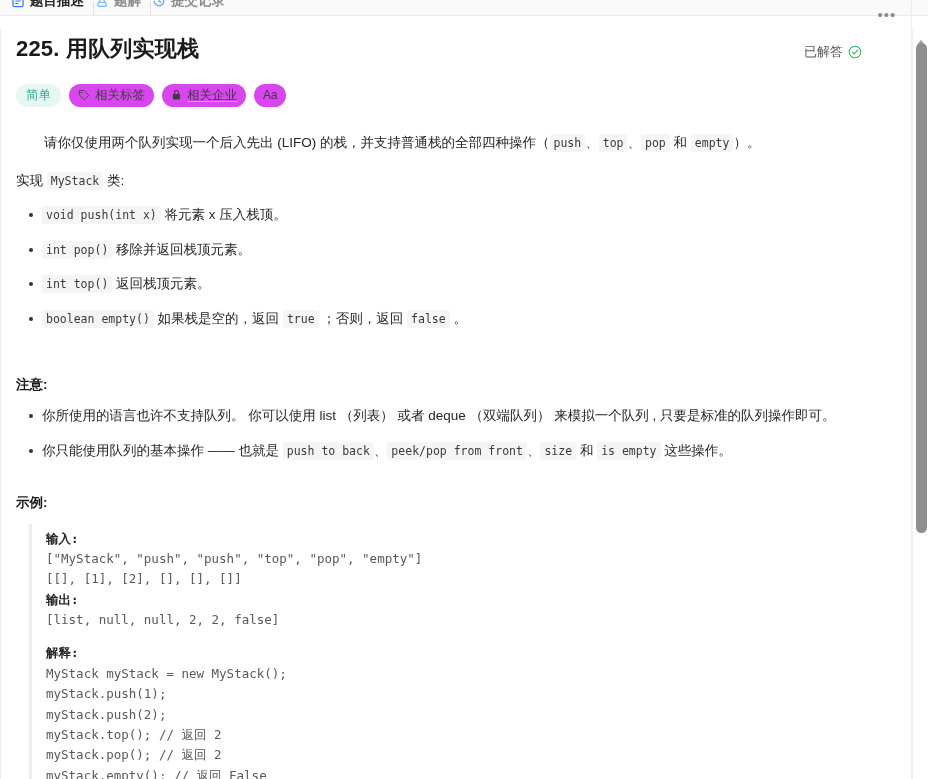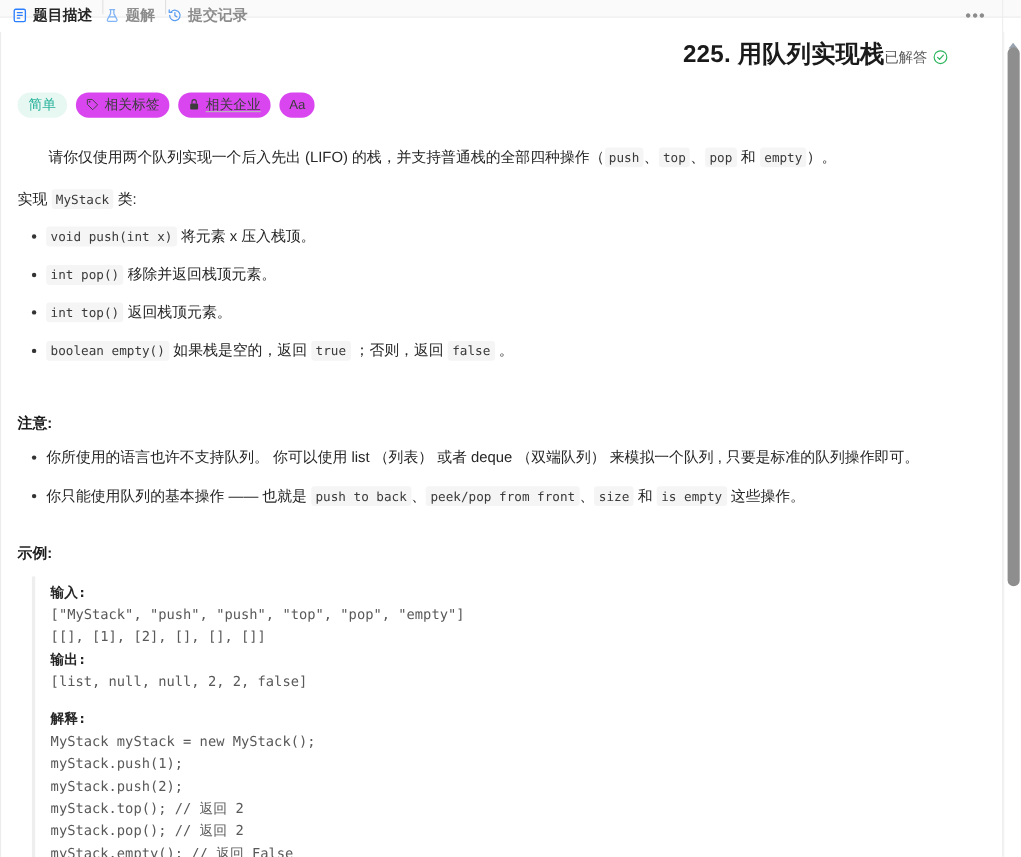--- a/index.html
+++ b/index.html
@@ -18,21 +18,21 @@
     overflow: hidden;
   }
 
   
   .tabbar {
     position: relative;
     height: 16px;
     background: #fafafa;
     border-bottom: 1px solid #ebebeb;
     display: flex;
-    align-items: flex-start;
+    align-items: flex-end;
     padding: 0 10px;
     gap: 0;
   }
   .tab {
     display: flex;
     align-items: center;
     gap: 5px;
     height: 28px;
     padding: 0 9px 0 0;
     font-size: 13.5px;
@@ -69,21 +69,21 @@
   
   .content {
     position: relative;
     padding: 18px 24px 0 16px;
     color: #262626;
   }
 
   .title-row {
     display: flex;
     align-items: flex-start;
-    justify-content: flex-end;
+    justify-content: space-between;
     padding-right: 42px;
   }
   .title {
     font-size: 22px;
     font-weight: 700;
     color: #1a1a1a;
     margin: 0;
     line-height: 1.4;
     letter-spacing: 0.2px;
   }

